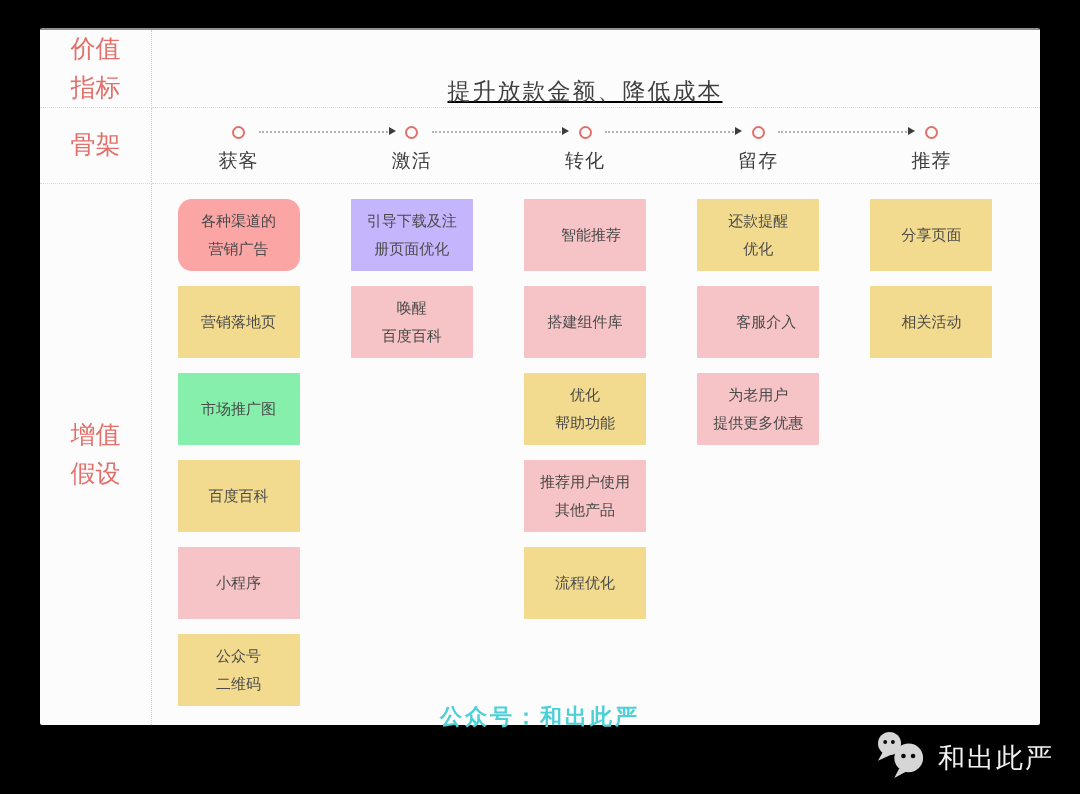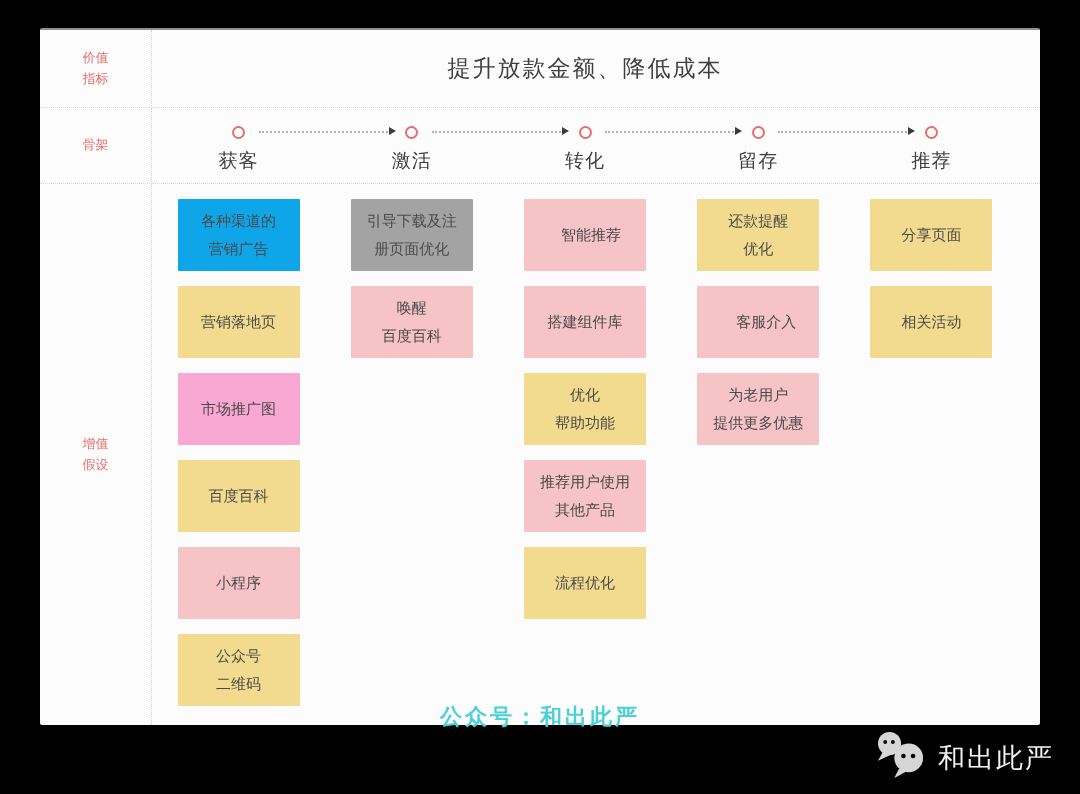--- a/index.html
+++ b/index.html
@@ -19,29 +19,30 @@
     border-top: 2px solid #8f8f8f;
     border-radius: 2px;
     display: grid;
     grid-template-columns: 112px 1fr;
     grid-template-rows: 78px 76px 1fr;
   }
   .label-cell {
     border-right: 1px dotted #cfcfcf;
     display: flex; align-items: center; justify-content: center;
     color: var(--accent-red, #e26f6a);
-    font-size: 13px; line-height: 1.55;
+    font-size: 25px; line-height: 1.55;
     white-space: pre-line; text-align: right;
   }
   .rule-bottom { border-bottom: 1px dotted #dadada; }
 
   
   .title-cell {
-    display: flex; align-items: center; justify-content: center;
+    display: flex; align-items: flex-end; justify-content: center;
     padding-right: 22px;
+    text-decoration: underline;
   }
   .board-title {
     color: #3f3f3f; font-size: 23px; letter-spacing: 2px; font-weight: 500;
   }
 
   
   .timeline-cell { padding: 15px 22px 0 0; }
   .timeline {
     position: relative; height: 18px;
     display: flex;
@@ -157,32 +158,32 @@
     </div>
   </div>
 
   <div class="label-cell">
     <span>增值
 假设</span>
   </div>
   <div class="notes-cell">
 
     <div class="stage-column">
-      <div class="sticky-note" style="background-color: #0ea5e9;"><span>各种渠道的
+      <div class="sticky-note" style="background-color: #fca5a5; border-radius: 14px;"><span>各种渠道的
 营销广告</span></div>
       <div class="sticky-note" style="background-color: rgb(242, 219, 142);"><span>营销落地页</span></div>
-      <div class="sticky-note" style="background-color: #f9a8d4;"><span>市场推广图</span></div>
+      <div class="sticky-note" style="background-color: #86efac;"><span>市场推广图</span></div>
       <div class="sticky-note" style="background-color: rgb(242, 219, 142);"><span>百度百科</span></div>
       <div class="sticky-note" style="background-color: rgb(246, 195, 198);"><span>小程序</span></div>
       <div class="sticky-note" style="background-color: rgb(242, 219, 142);"><span>公众号
 二维码</span></div>
     </div>
 
     <div class="stage-column">
-      <div class="sticky-note" style="background-color: #a3a3a3; align-items: center;"><span>引导下载及注
+      <div class="sticky-note" style="background-color: #c4b5fd; align-items: center;"><span>引导下载及注
 册页面优化</span></div>
       <div class="sticky-note" style="background-color: rgb(246, 195, 198);"><span>唤醒
 百度百科</span></div>
     </div>
 
     <div class="stage-column">
       <div class="sticky-note" style="background-color: rgb(246, 195, 198); padding-left: 12px;"><span>智能推荐</span></div>
       <div class="sticky-note" style="background-color: rgb(246, 195, 198);"><span>搭建组件库</span></div>
       <div class="sticky-note" style="background-color: rgb(242, 219, 142);"><span>优化
 帮助功能</span></div>

